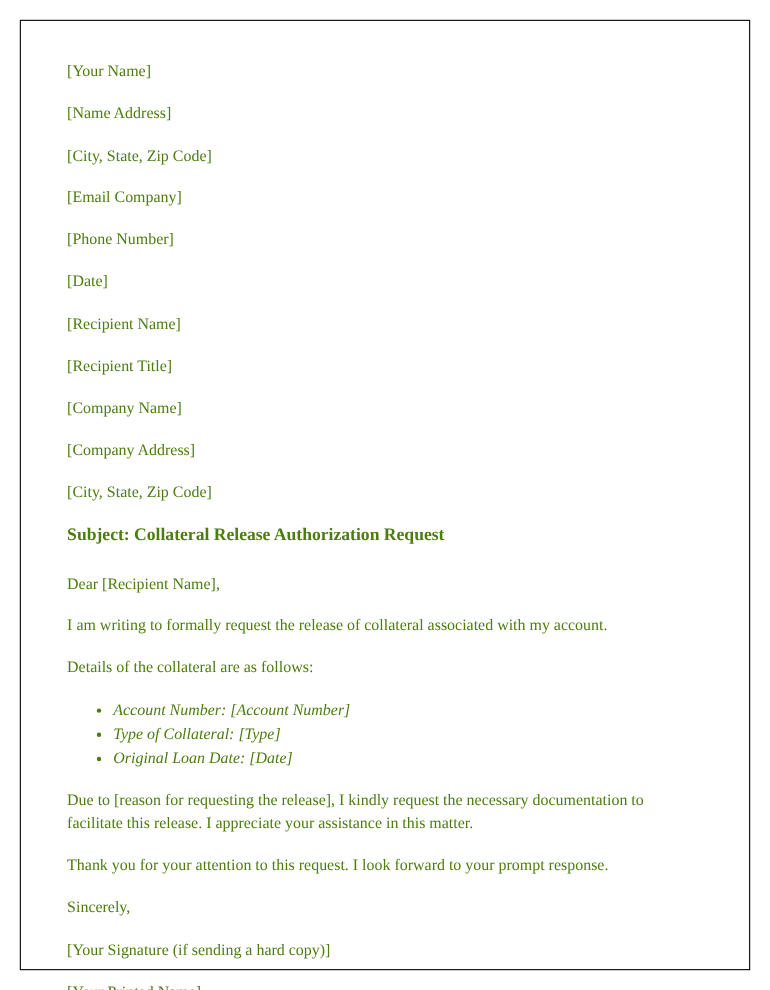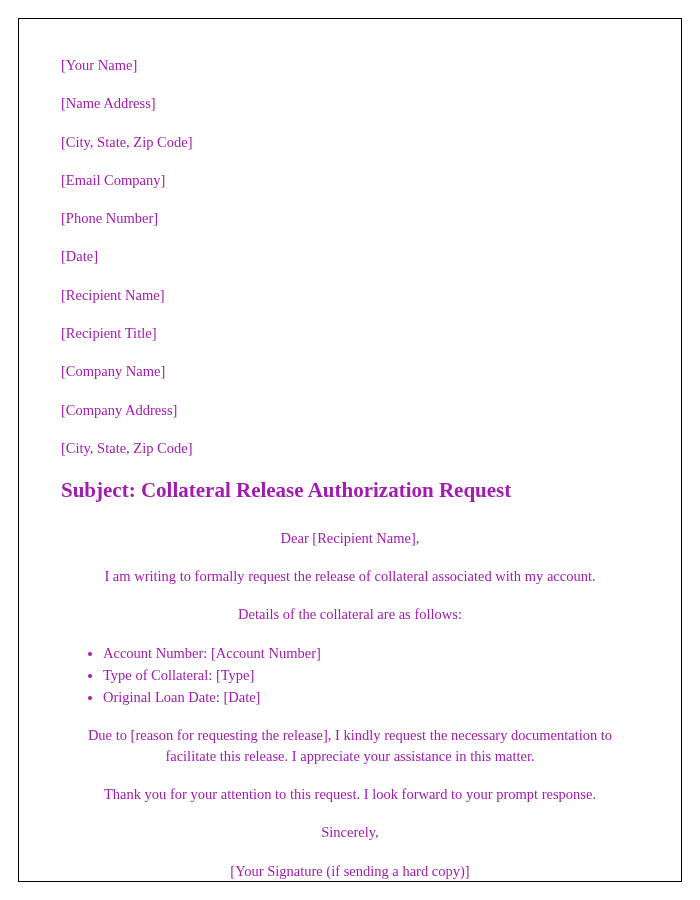--- a/index.html
+++ b/index.html
@@ -16,43 +16,43 @@
       justify-content: center;
       align-items: flex-start;
       padding: 18px;
     }
     .document {
       border: 1px solid #000;
       width: 100%;
       height: 100%;
       padding: 36px 42px;
       font-size: 14.5px;
-      color: #a21caf;
+      color: #4d7c0f;
       line-height: 1.4;
     }
     .header-line {
       margin-bottom: 18px;
     }
     .subject {
-      font-size: 21px;
+      font-size: 16px;
       font-weight: bold;
       margin-top: 6px;
       margin-bottom: 22px;
     }
     .body-para {
       margin-bottom: 18px;
-      text-align: center;
     }
     .details-list {
       list-style-type: disc;
       padding-left: 42px;
       margin-bottom: 18px;
     }
     .details-list li {
       margin-bottom: 2px;
+      font-style: italic;
     }
   </style>
 </head>
 <body>
 
 <div class="document">
 
   <p class="header-line">[Your Name]</p>
   <p class="header-line">[Name Address]</p>
   <p class="header-line">[City, State, Zip Code]</p>

